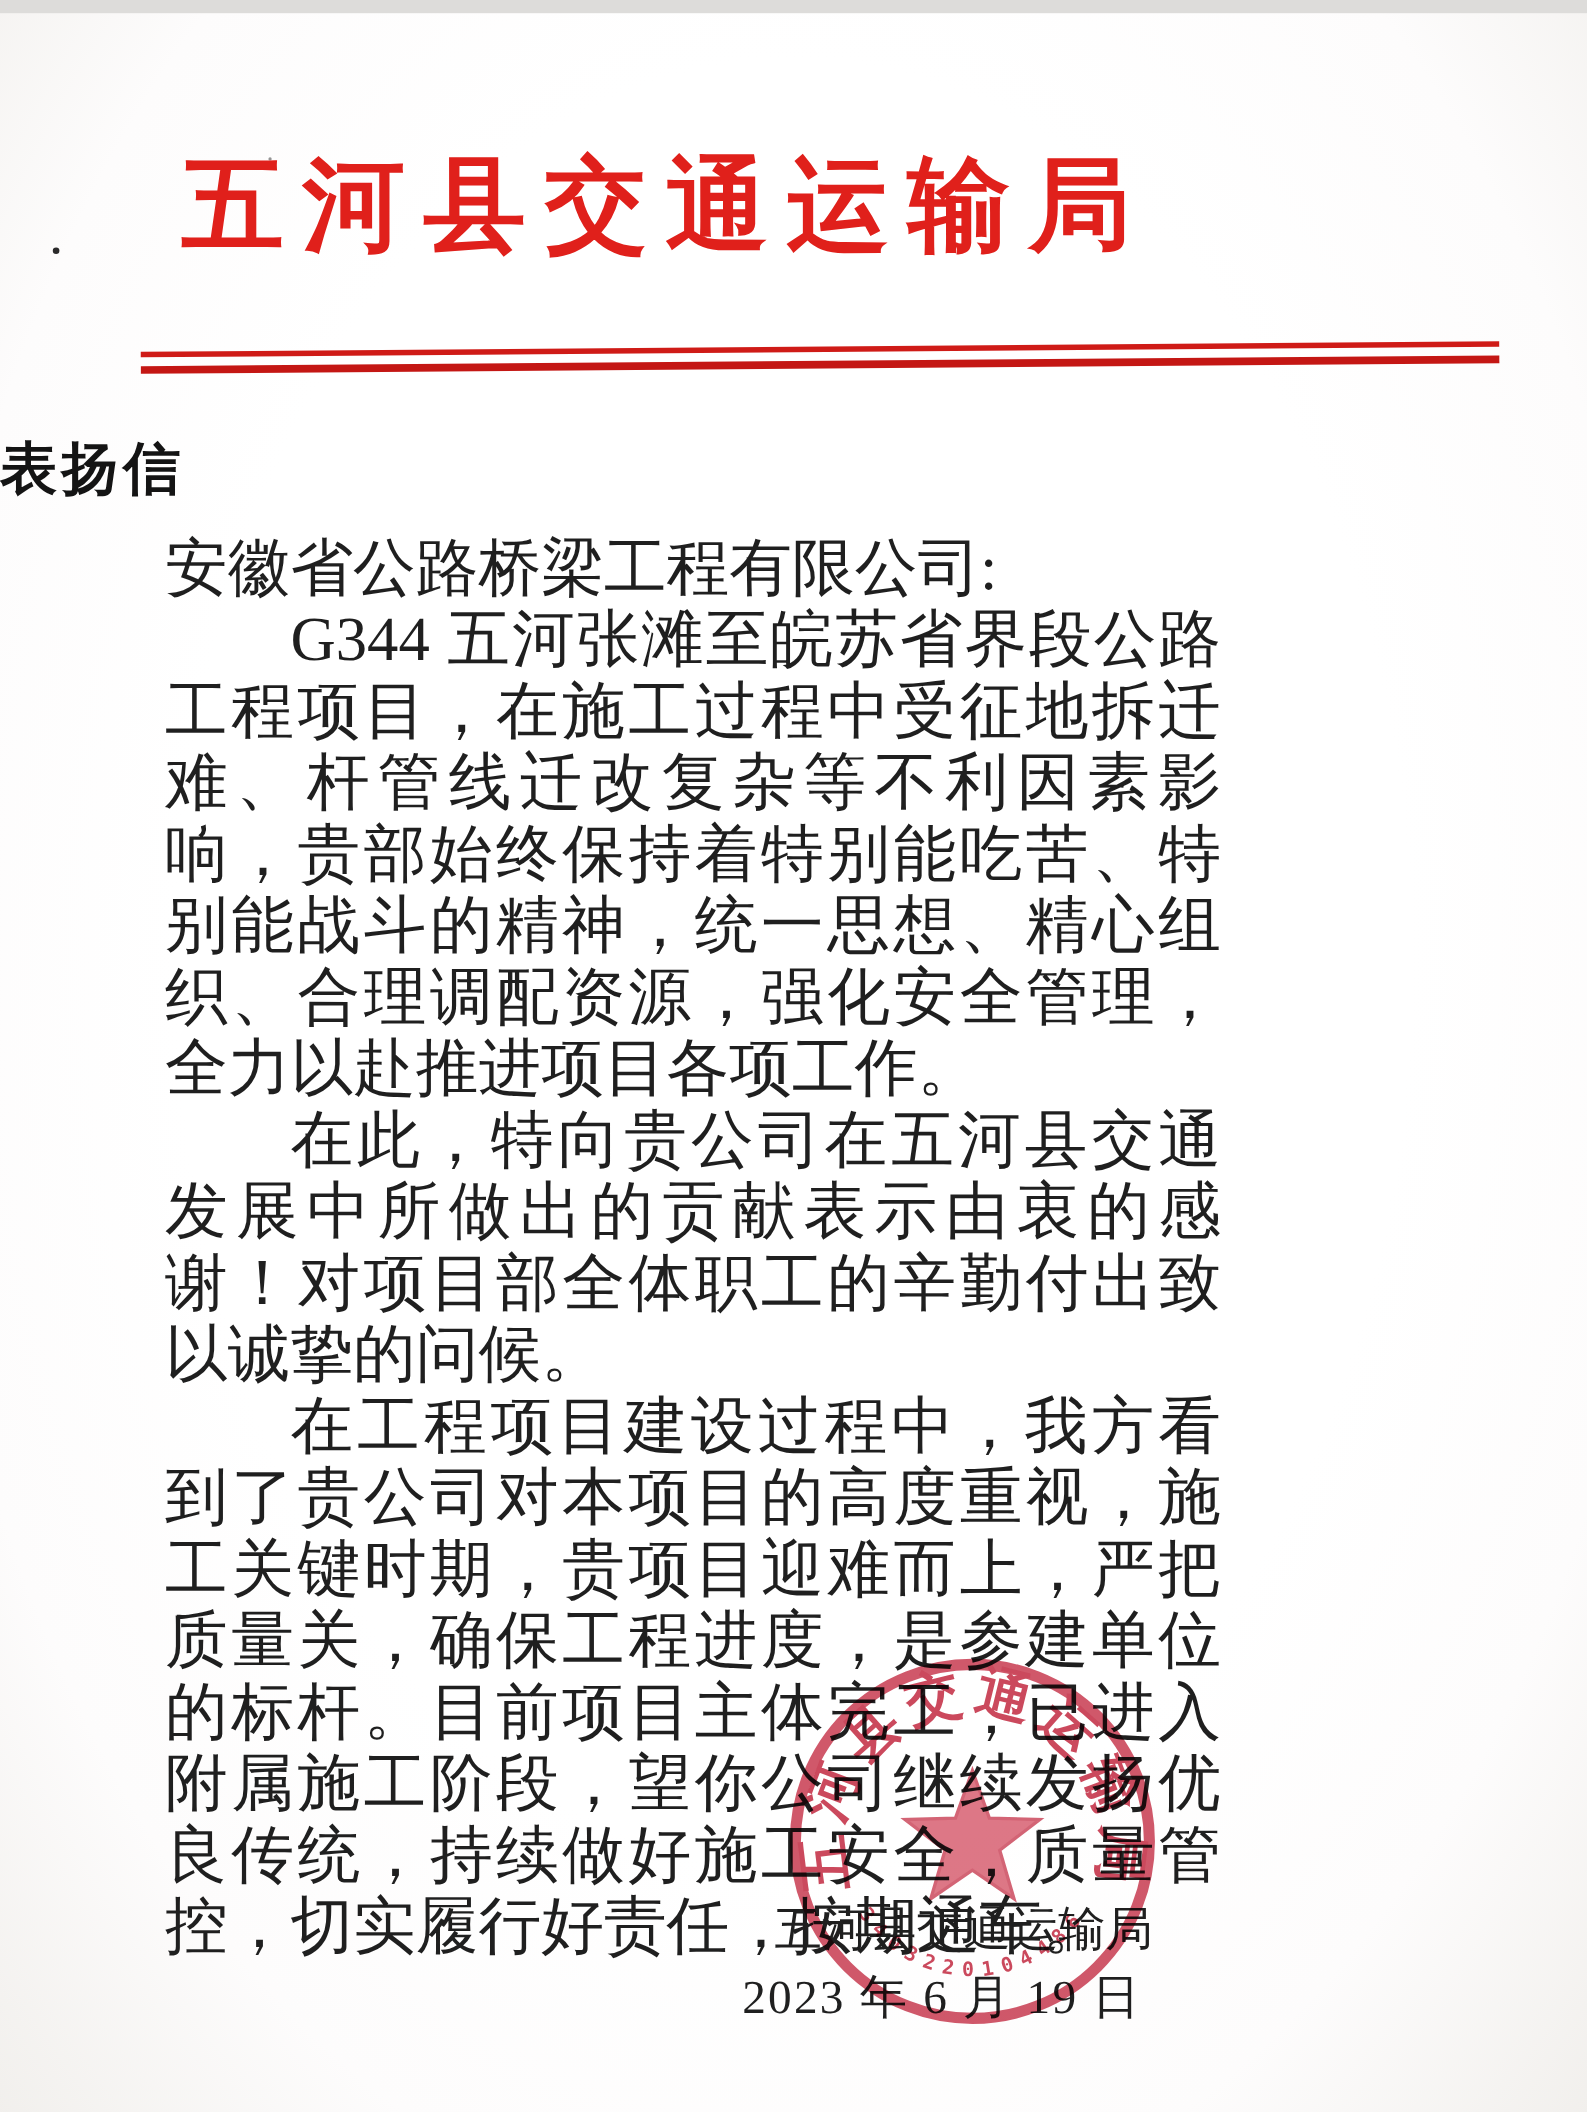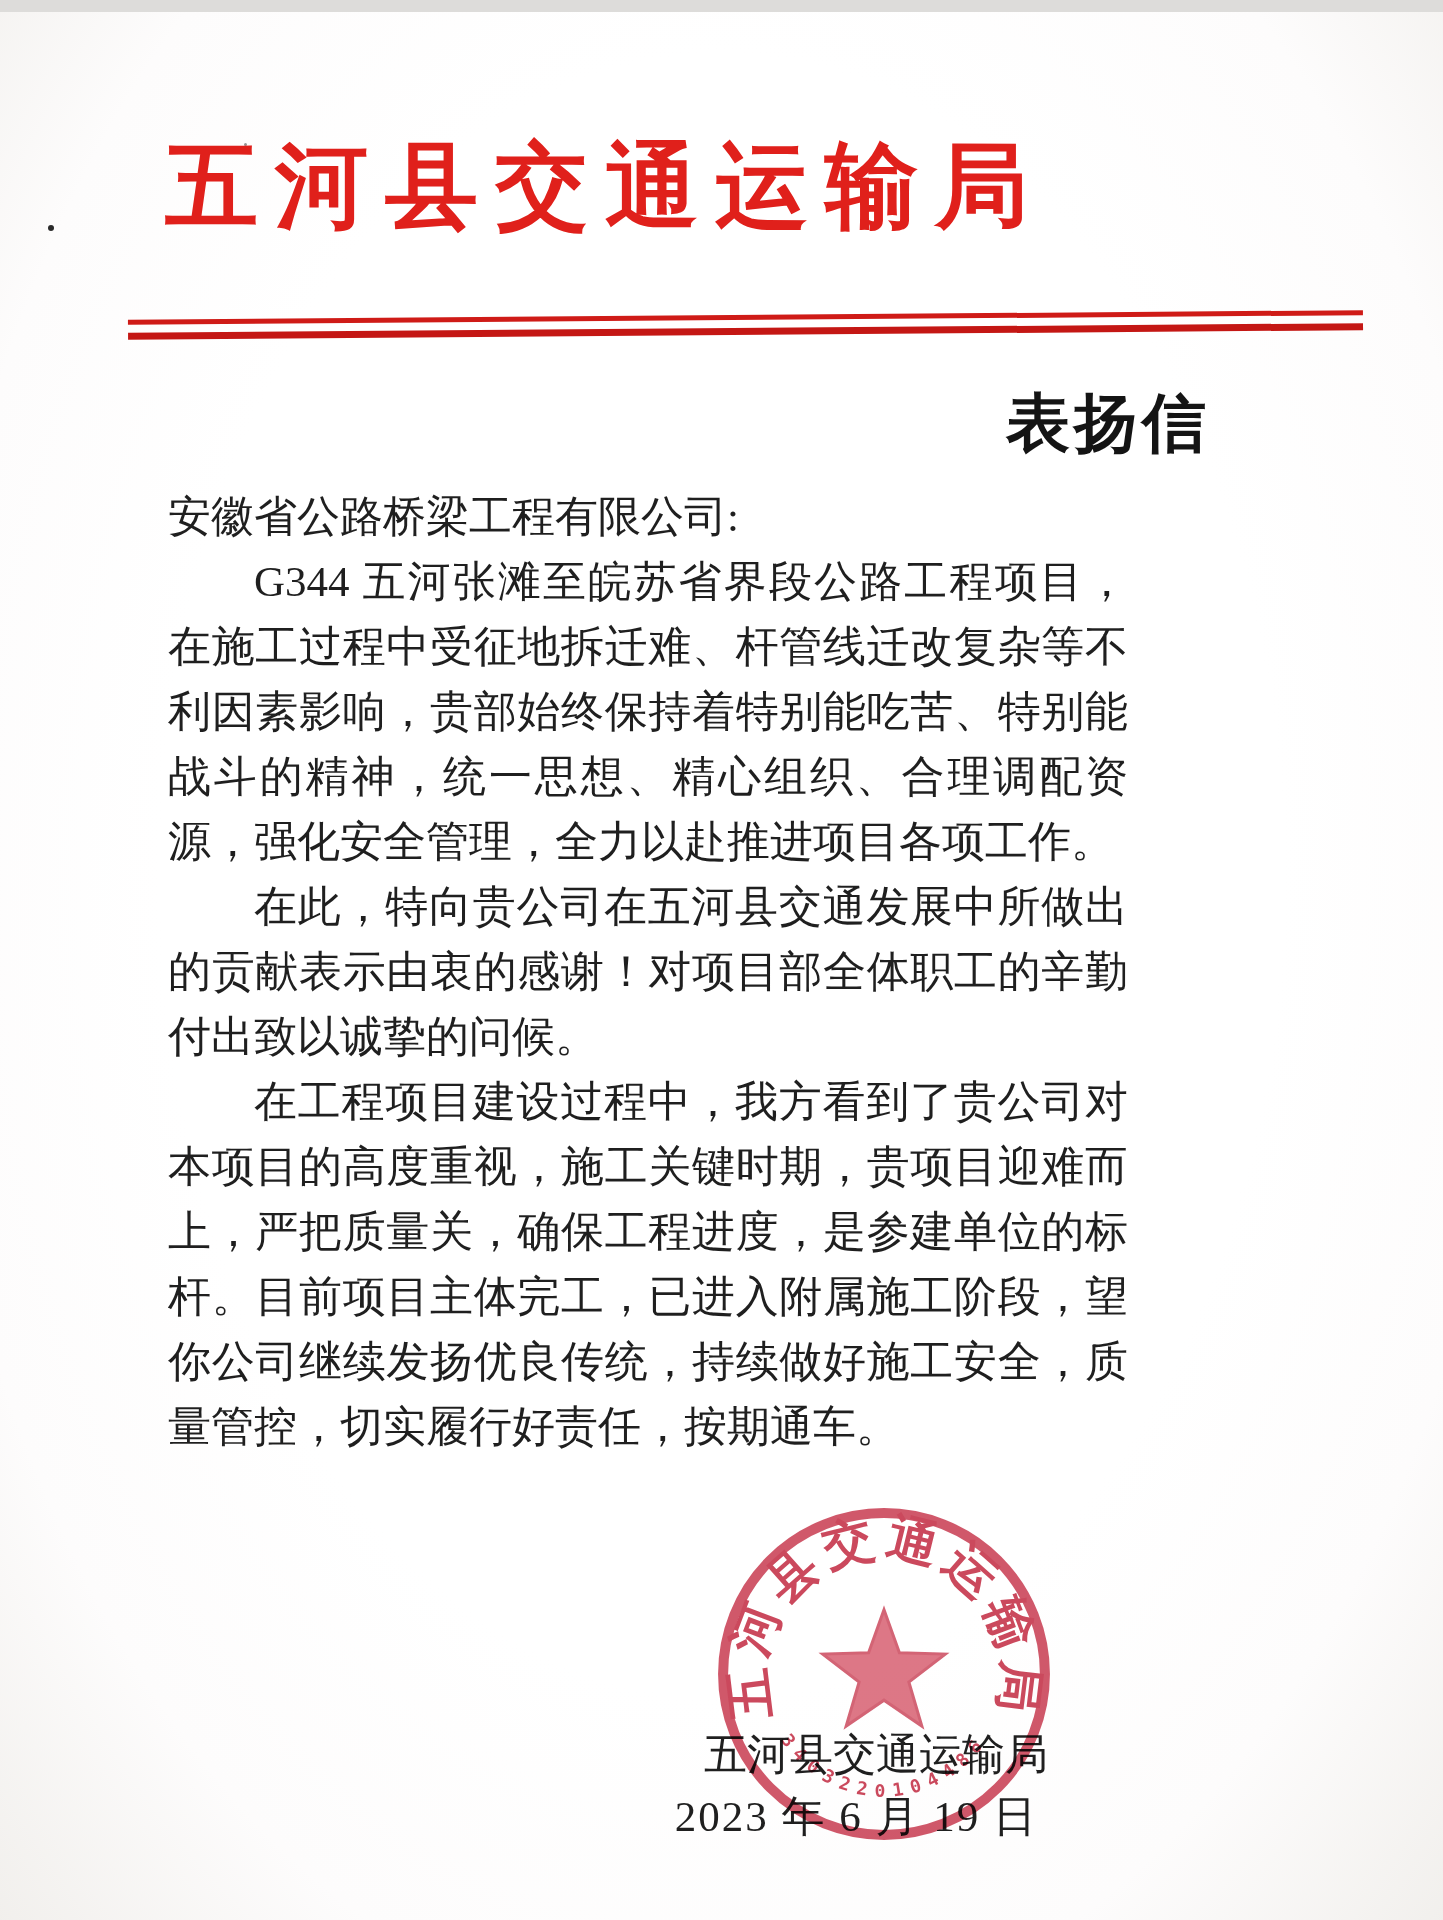--- a/index.html
+++ b/index.html
@@ -39,35 +39,35 @@
     top: 303px;
     left: 128px;
     width: 1235px;
     height: 8px;
     border-top: 5px solid #cf1b17;
     border-bottom: 7px solid #c41714;
     transform: rotate(-0.45deg);
   }
   .doc-title {
     position: absolute;
-    top: 368px;
+    top: 380px;
     left: 0;
     width: 1210px;
-    text-align: right;
-    font-size: 64px;
+    text-align: left;
+    font-size: 52px;
     font-weight: 700;
     letter-spacing: 4px;
     color: #141414;
   }
   .body-block {
     position: absolute;
     top: 472px;
-    left: 168px;
+    left: 150px;
     width: 960px;
-    font-size: 43px;
+    font-size: 57px;
     line-height: 65px;
     text-align: justify;
   }
   .salutation {
     text-indent: 0;
     margin: 0 0 0 0;
   }
   .body-block p {
     margin: 0;
     text-indent: 2em;

